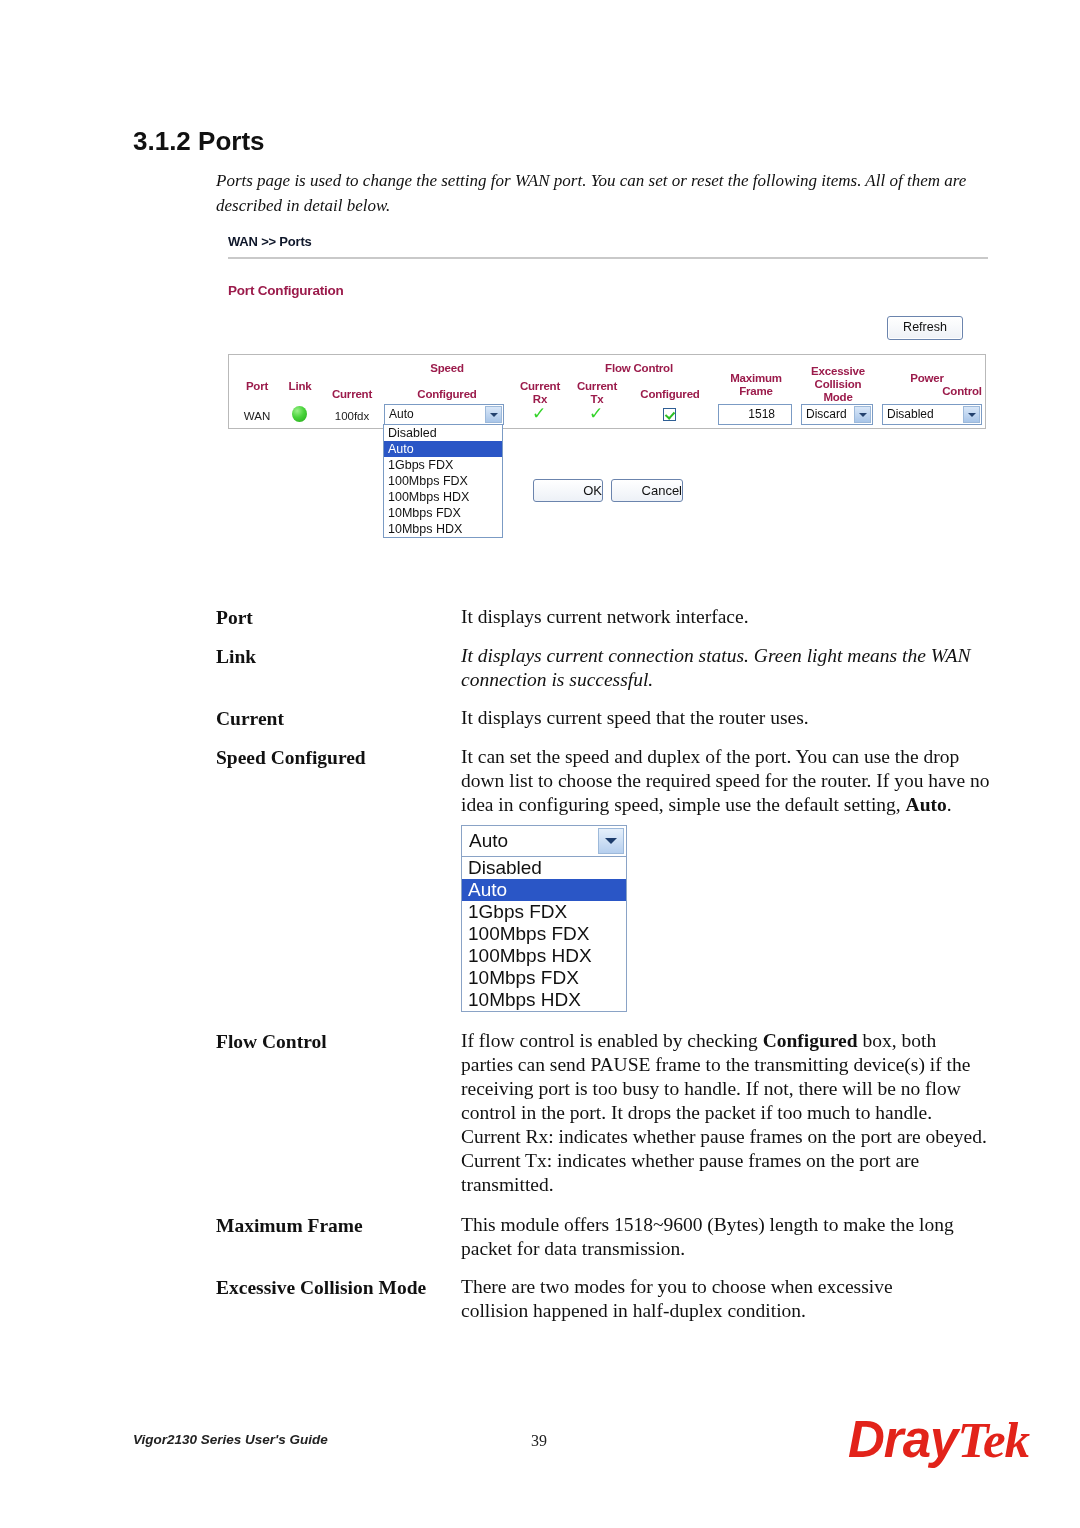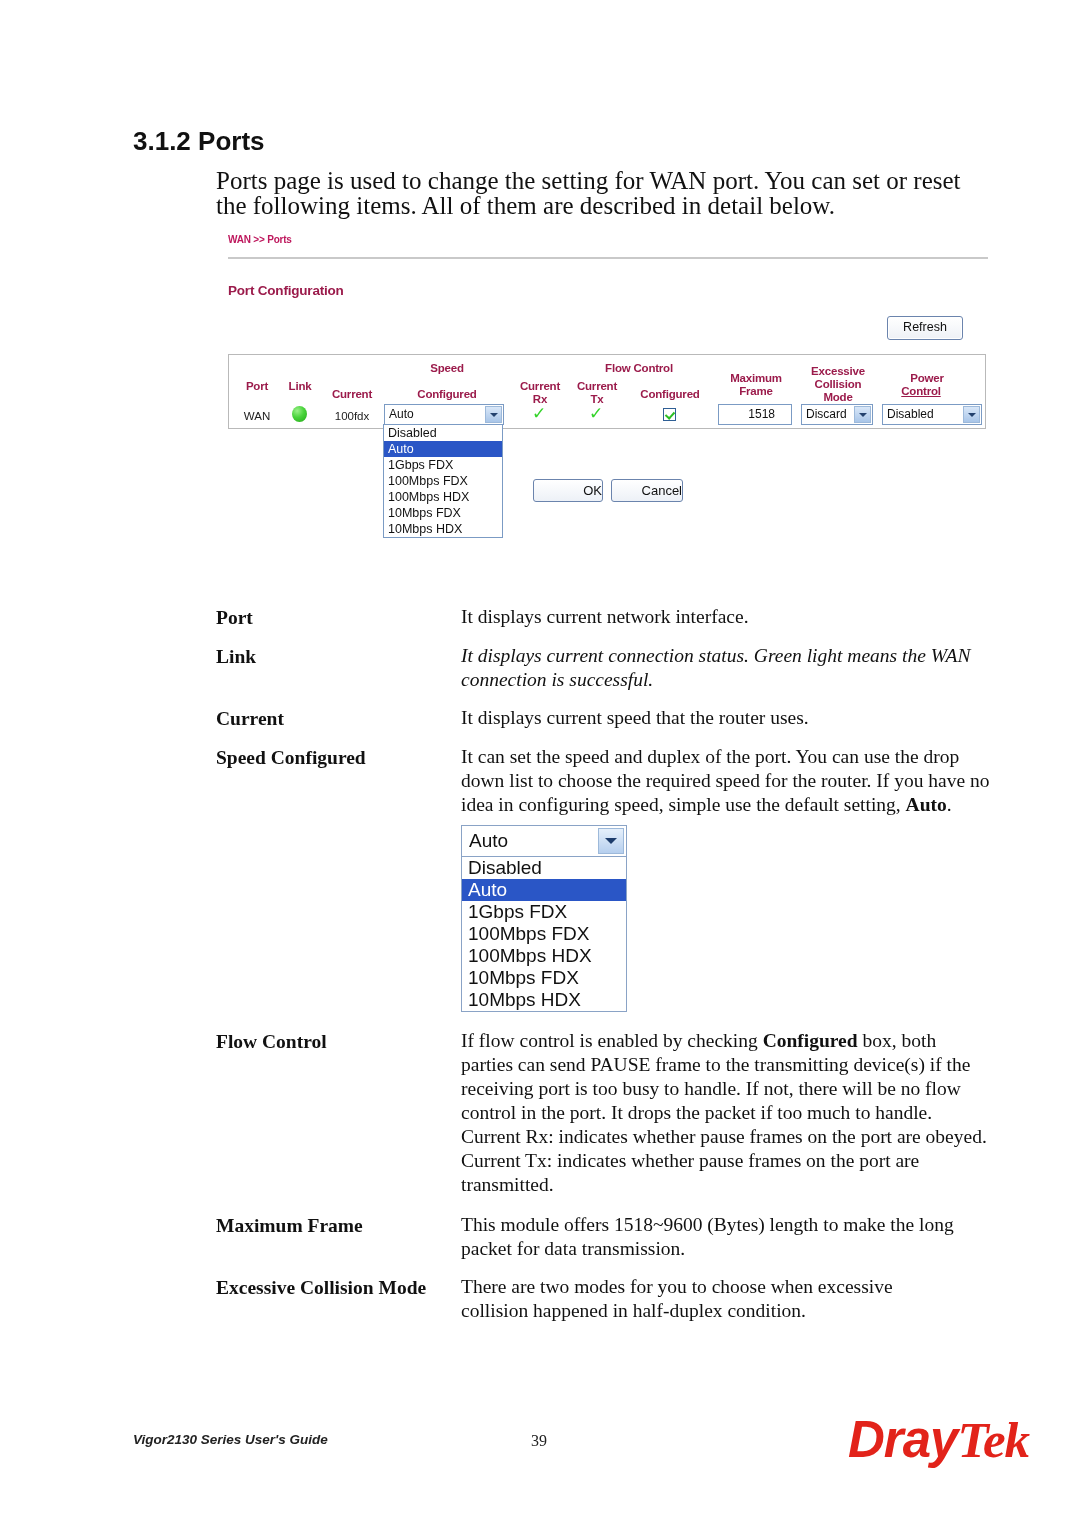--- a/index.html
+++ b/index.html
@@ -31,40 +31,41 @@
     font-weight: bold;
     font-size: 26px;
     letter-spacing: 0px;
     color: #111;
   }
   .intro-para {
     position: absolute;
     left: 216px;
     top: 168px;
     width: 775px;
-    font-size: 25px;
+    font-size: 17px;
     line-height: 25px;
     color: #111;
+    font-style: italic;
   }
 
   
   .ui-panel {
     position: absolute;
     left: 228px;
     top: 228px;
     width: 760px;
     height: 320px;
     font-family: "Liberation Sans", sans-serif;
   }
   .ui-breadcrumb {
     position: absolute;
     left: 0; top: 6px;
-    font-size: 10px;
-    font-weight: bold;
-    color: #be185d;
+    font-size: 13px;
+    font-weight: bold;
+    color: #0f172a;
     letter-spacing: -0.2px;
   }
   .ui-rule {
     position: absolute;
     left: 0; top: 29px;
     width: 760px;
     height: 2px;
     background: #c9c9c9;
   }
   .ui-subtitle {
@@ -408,21 +409,21 @@
       <div class="th" style="left:398px; top:33px; width:86px;">Configured</div>
 
       <div class="th" style="left:488px; top:17px; width:78px;">Maximum</div>
       <div class="th" style="left:488px; top:30px; width:78px;">Frame</div>
 
       <div class="th" style="left:570px; top:10px; width:78px;">Excessive</div>
       <div class="th" style="left:570px; top:23px; width:78px;">Collision</div>
       <div class="th" style="left:570px; top:36px; width:78px;">Mode</div>
 
       <div class="th" style="left:655px; top:17px; width:86px;">Power</div>
-      <div class="th" style="left:649px; top:30px; width:86px;text-decoration:underline;">Control</div>
+      <div class="th" style="left:690px; top:30px; width:86px;">Control</div>
 
       <div class="td" style="left:6px; top:54px; width:44px;">WAN</div>
       <div class="led" style="left:63px; top:51px;"></div>
       <div class="td" style="left:93px; top:54px; width:60px;">100fdx</div>
 
       <div class="sel" style="left:155px; top:49px; width:120px;">
         <span>Auto</span>
         <span class="arrow-box"></span>
       </div>
 

